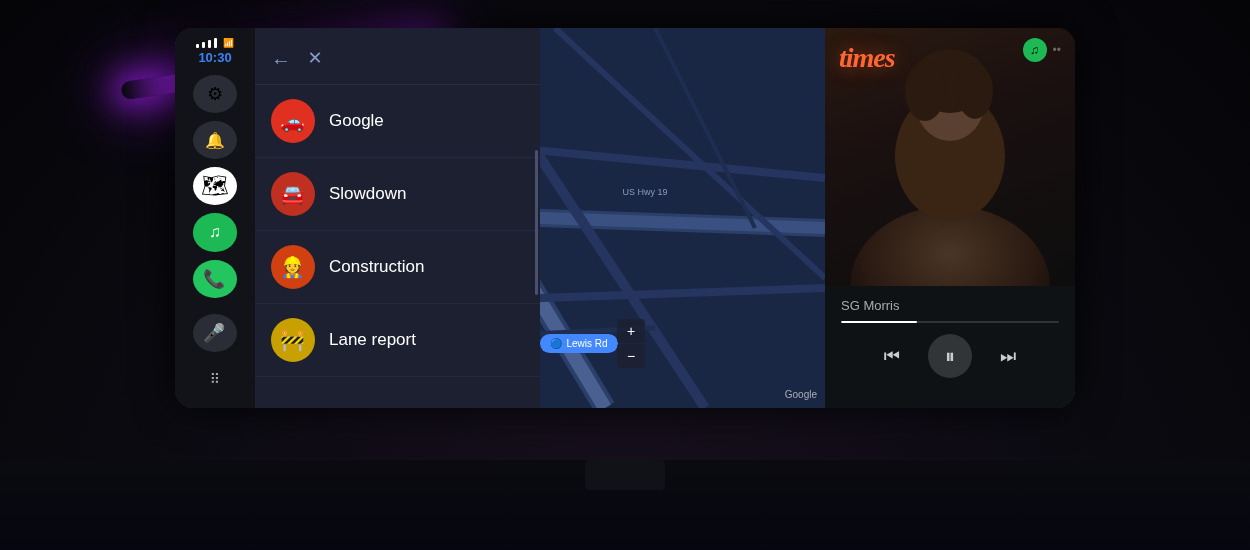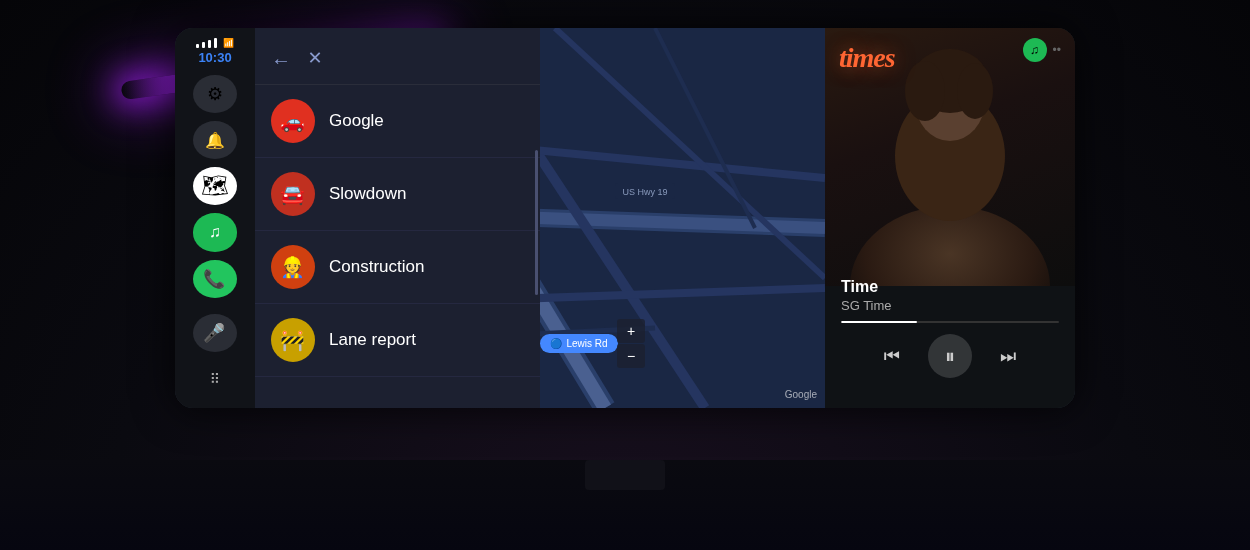--- a/index.html
+++ b/index.html
@@ -549,22 +549,21 @@
     </div>
 
     <div class="spotify-top">
       <div class="spotify-logo">
         <span style="color:black; font-size:12px; font-weight:700;">♫</span>
       </div>
       <span class="dots-icon">••</span>
     </div>
 
     <div class="music-info">
-      <div class="song-title">Time</div>
-      <div class="song-artist">SG Time</div>
+      <div class="song-artist">SG Morris</div>
       <div class="progress-bar">
         <div class="progress-fill"></div>
       </div>
     </div>
 
     <div class="music-controls">
       <div class="ctrl-btn">⏮</div>
       <div class="ctrl-btn play">⏸</div>
       <div class="ctrl-btn">⏭</div>
     </div>

